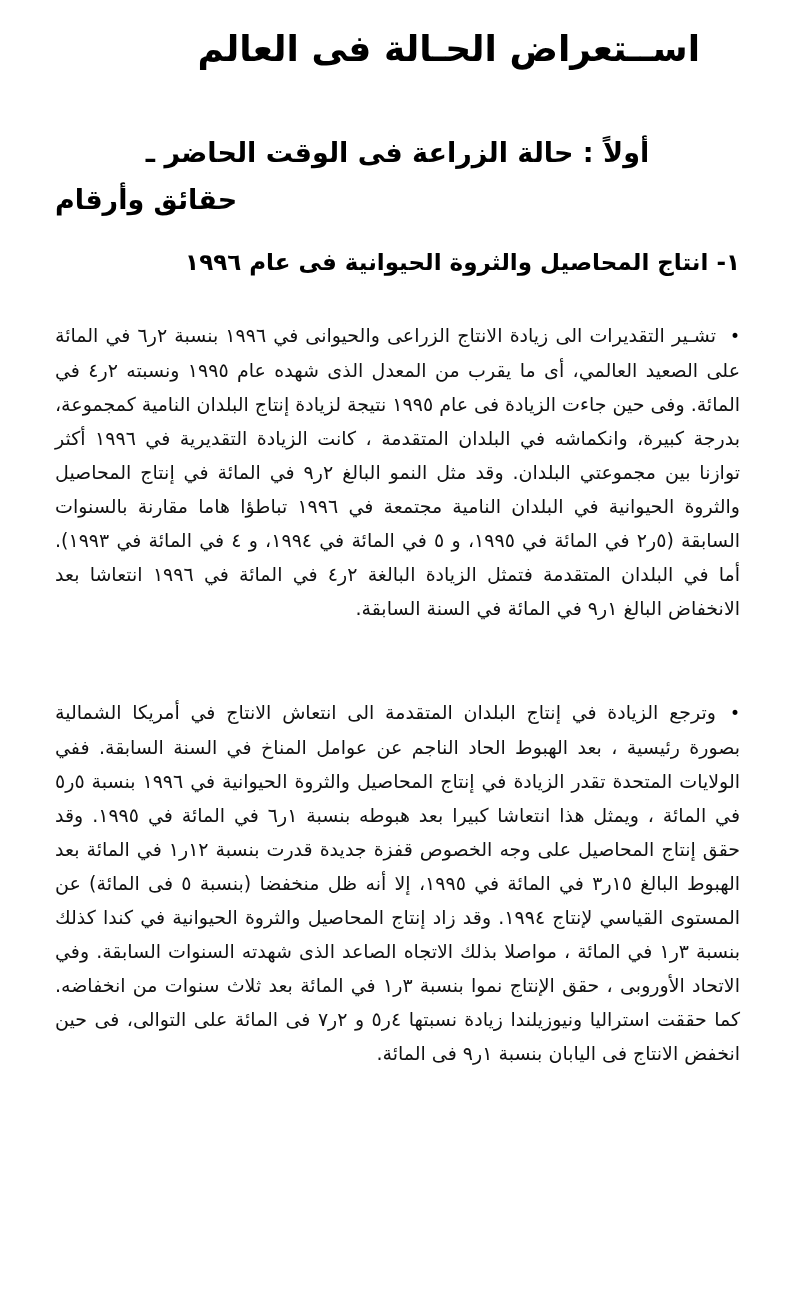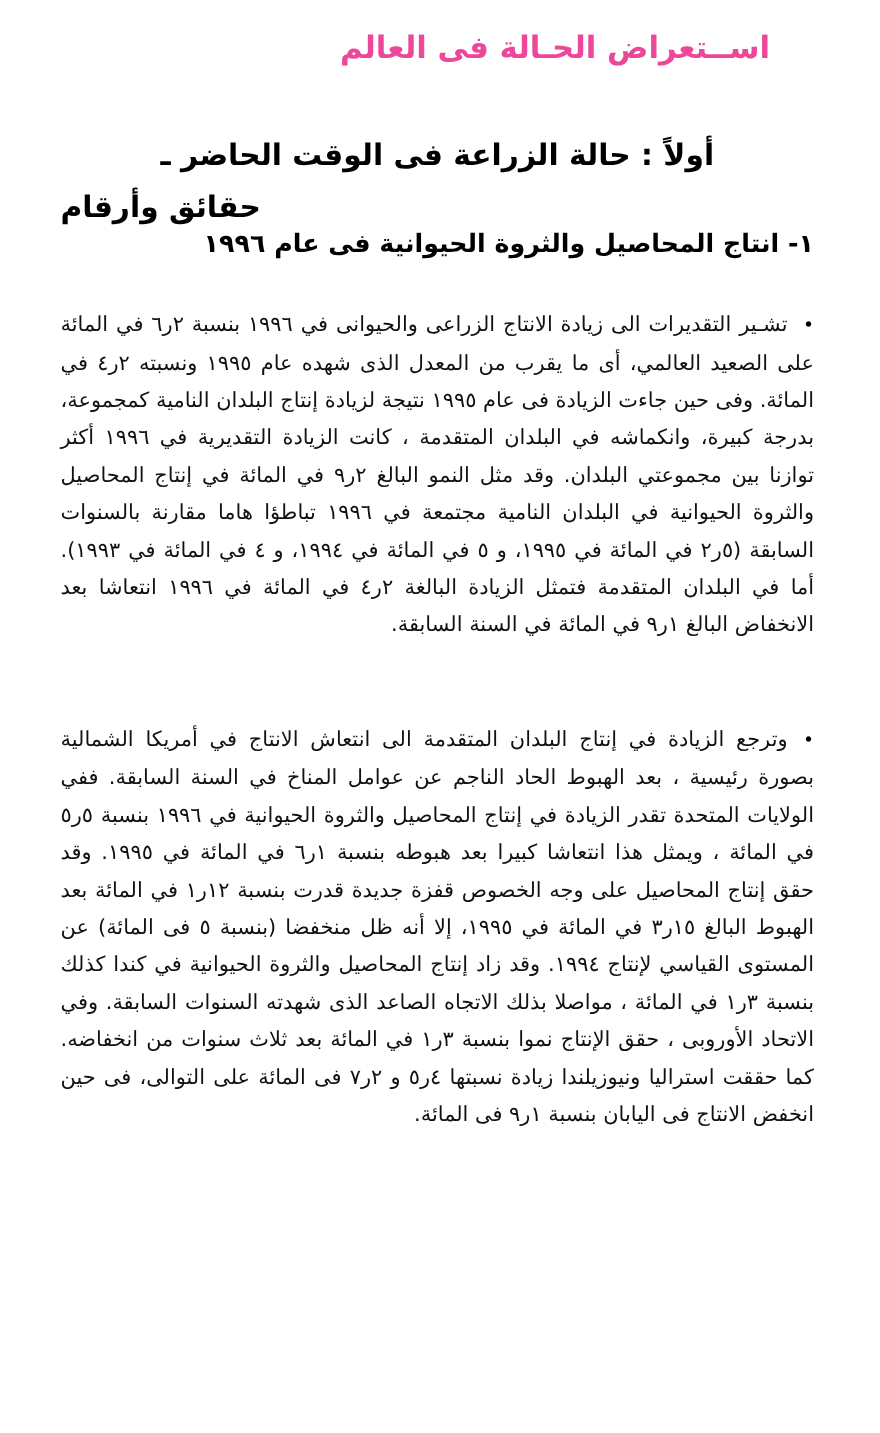--- a/index.html
+++ b/index.html
@@ -17,27 +17,27 @@
   }
 
   .page {
     width: 800px;
     min-height: 1303px;
     padding: 26px 60px 40px 55px;
     background: #ffffff;
   }
 
   .doc-title {
-    font-size: 28px;
+    font-size: 36px;
     font-weight: bold;
     line-height: 1.3;
     text-align: right;
     margin-right: 40px;
     letter-spacing: 0px;
-    color: #ec4899;
+    color: #000000;
   }
 
   .subtitle-block {
     margin-top: 62px;
   }
 
   .subtitle-line1 {
     font-size: 27px;
     font-weight: bold;
     line-height: 1.3;
@@ -49,20 +49,21 @@
     font-size: 27px;
     font-weight: bold;
     line-height: 1.3;
     text-align: left;
     margin-top: 12px;
     margin-right: 165px;
     color: #000000;
   }
 
   .section-heading {
+    margin-top: 30px;
     font-size: 23px;
     font-weight: bold;
     line-height: 1.35;
     text-align: right;
     color: #000000;
   }
 
   .body-paragraph {
     margin-top: 40px;
     font-size: 19px;

